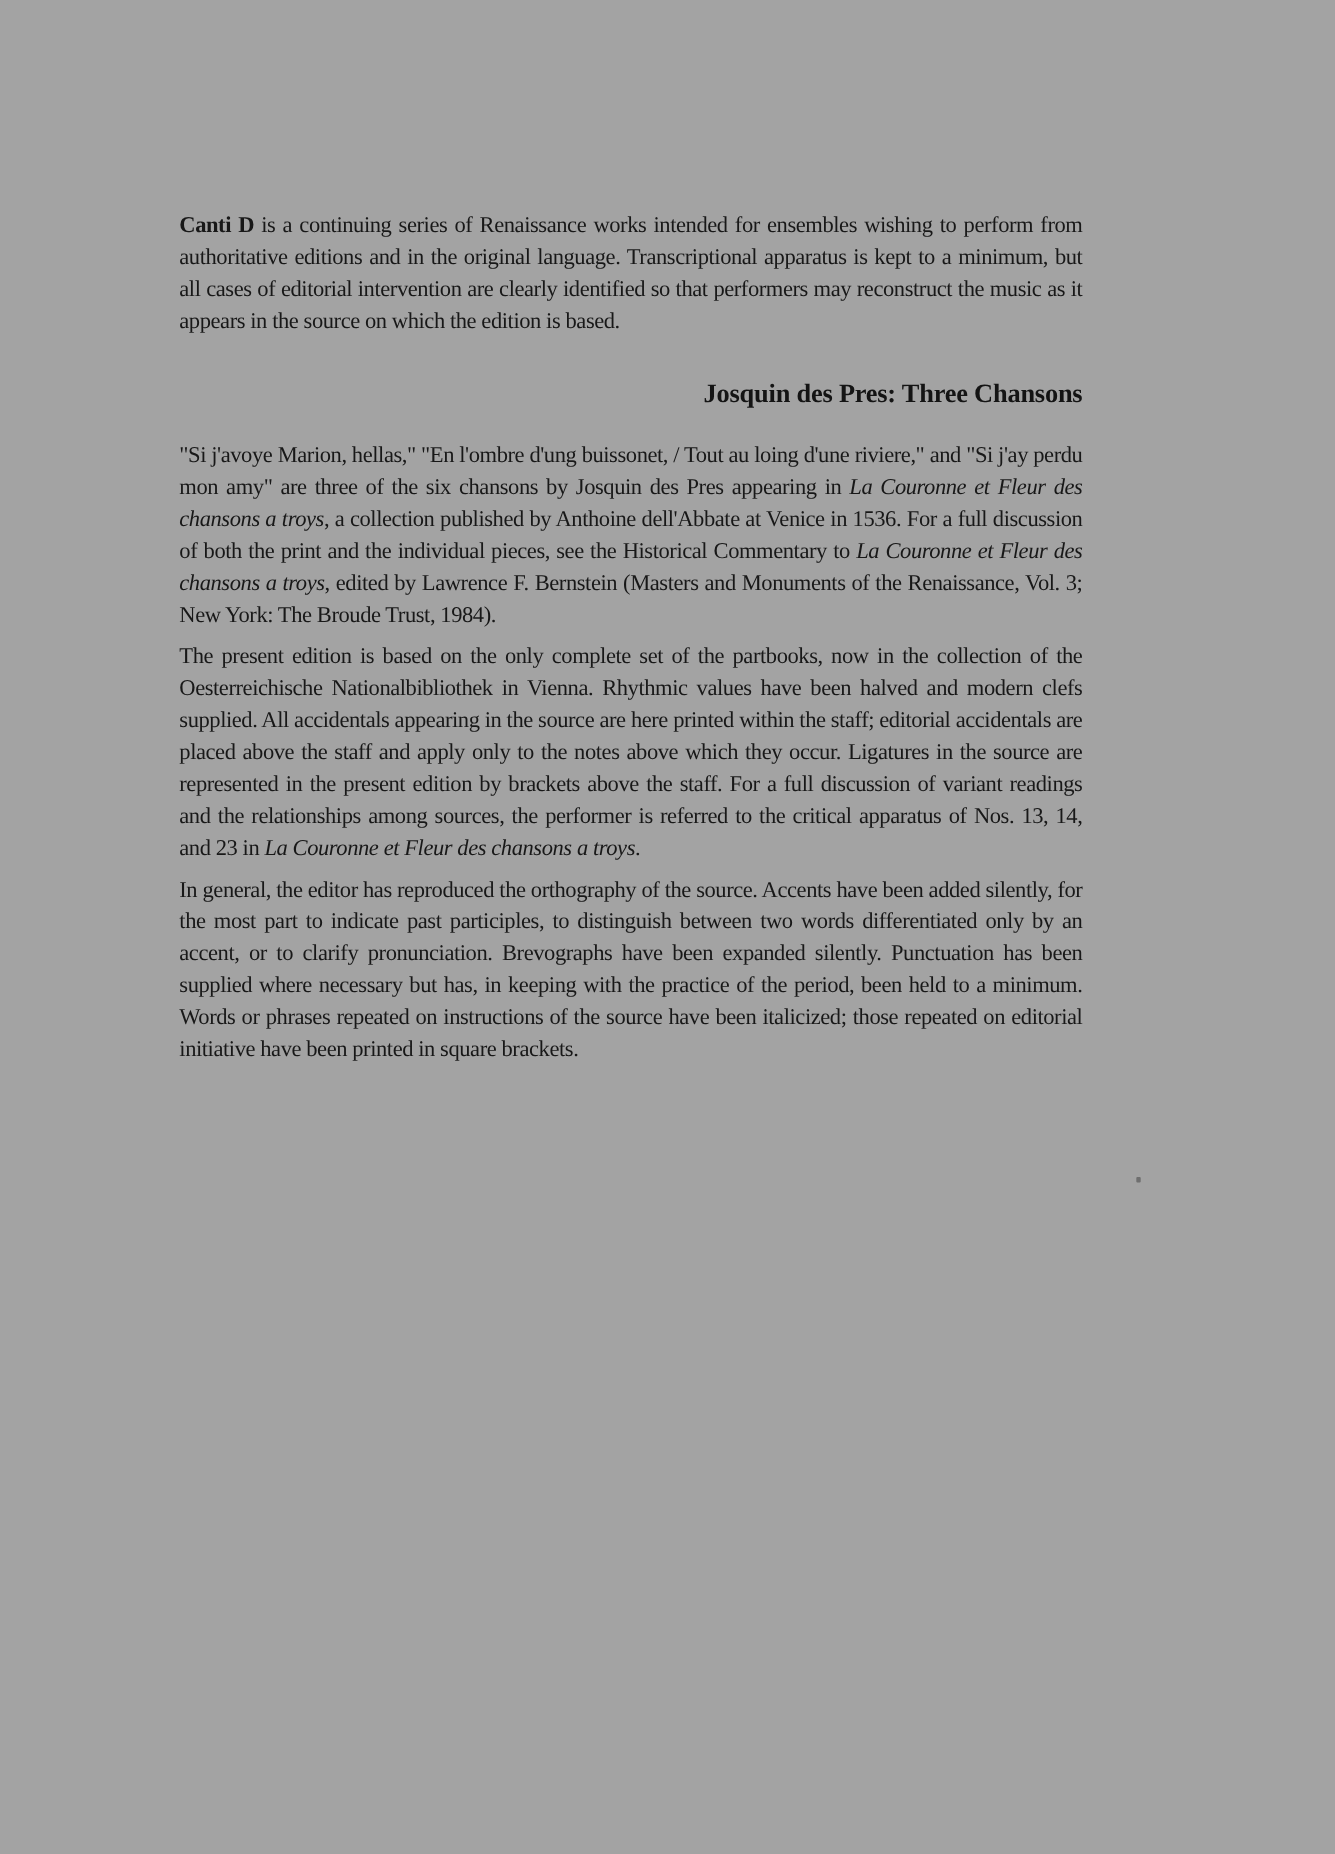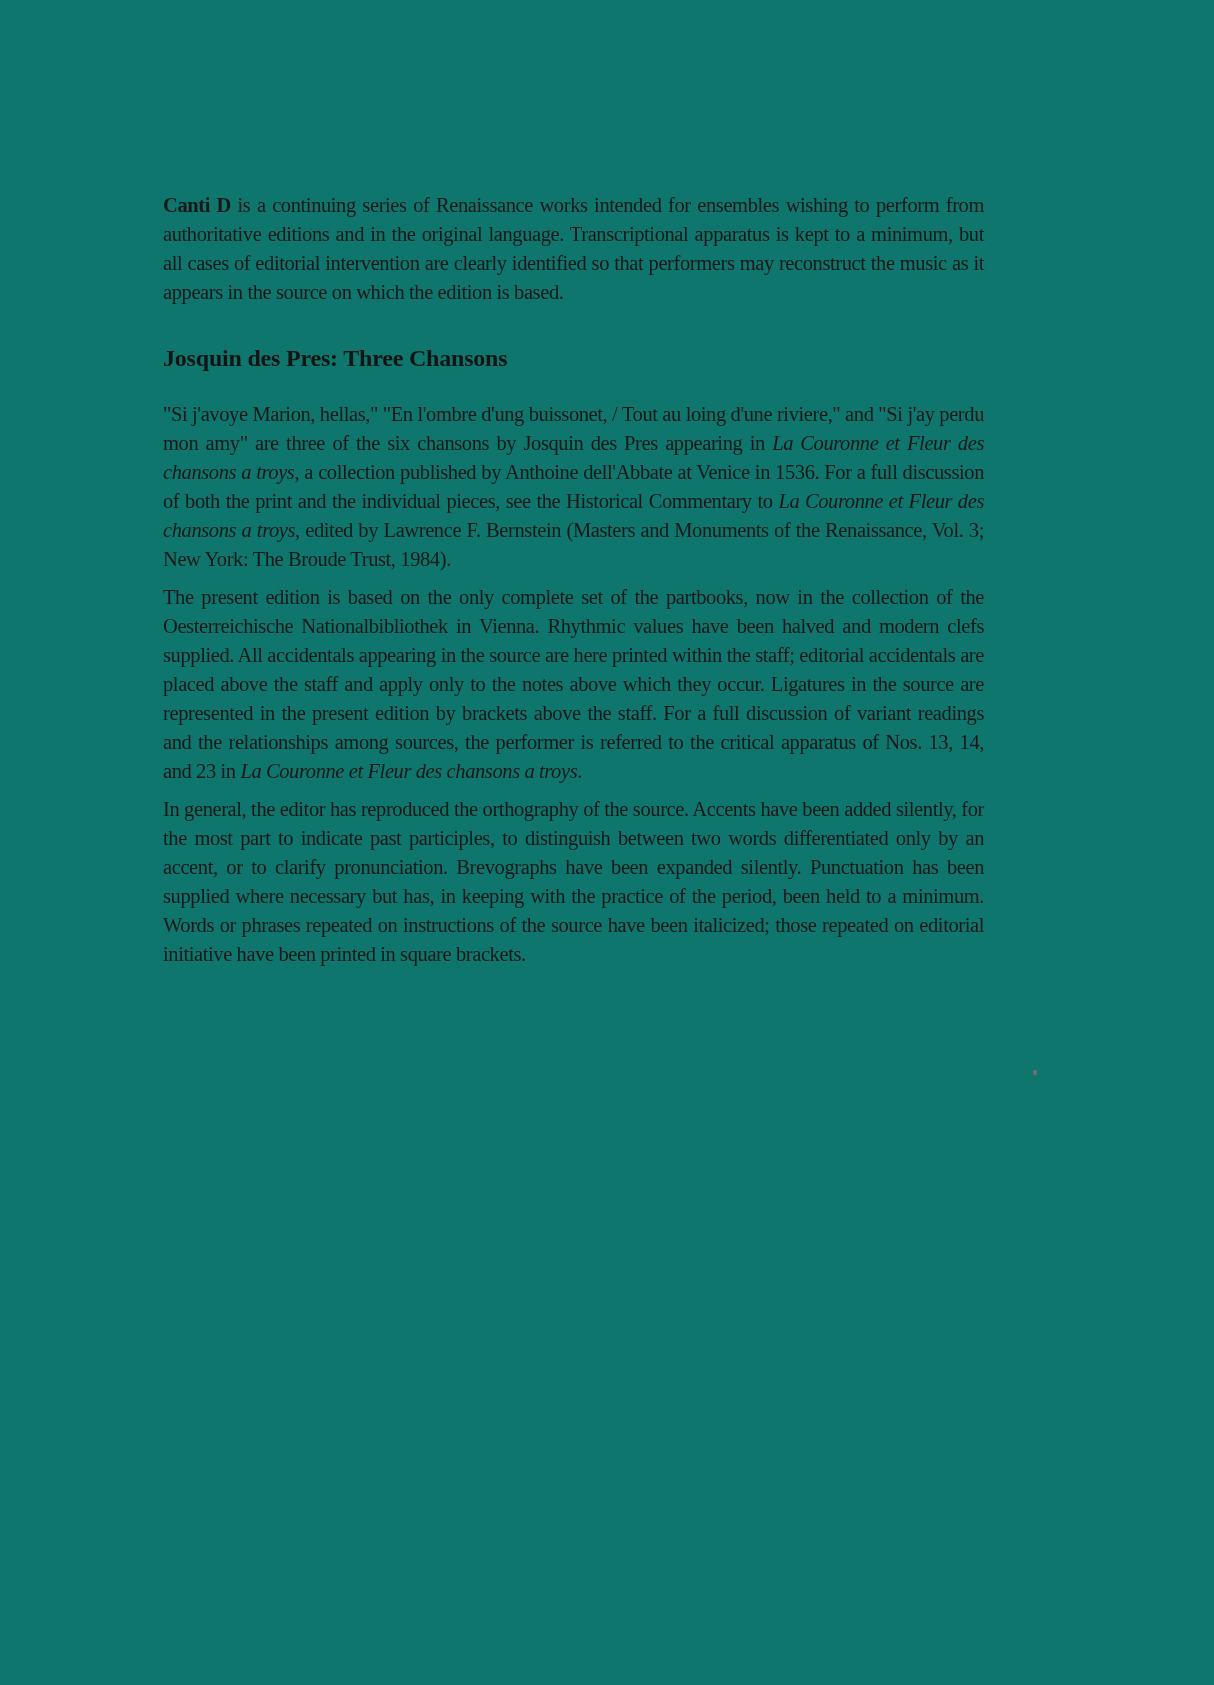--- a/index.html
+++ b/index.html
@@ -4,21 +4,21 @@
 <style>
   html, body {
     margin: 0;
     padding: 0;
     background: #ffffff;
   }
   .page {
     position: relative;
     width: 1214px;
     height: 1685px;
-    background: #0f766e;
+    background: #a3a3a3;
     overflow: hidden;
   }
   .text-block {
     position: absolute;
     left: 163px;
     top: 191px;
     width: 821px;
     font-family: "Liberation Serif", "DejaVu Serif", serif;
     font-size: 20.5px;
     line-height: 29px;
@@ -27,21 +27,21 @@
     text-align: justify;
   }
   .text-block p {
     margin: 0 0 9px 0;
   }
   .doc-heading {
     font-family: "Liberation Serif", "DejaVu Serif", serif;
     font-size: 24px;
     font-weight: bold;
     letter-spacing: -0.2px;
-    text-align: left;
+    text-align: right;
     margin: 37px 0 27px 0;
     color: #141414;
   }
   .seg-bold { font-weight: bold; }
   .seg-italic { font-style: italic; }
   .scan-speck {
     position: absolute;
     left: 1033px;
     top: 1070px;
     width: 4px;

